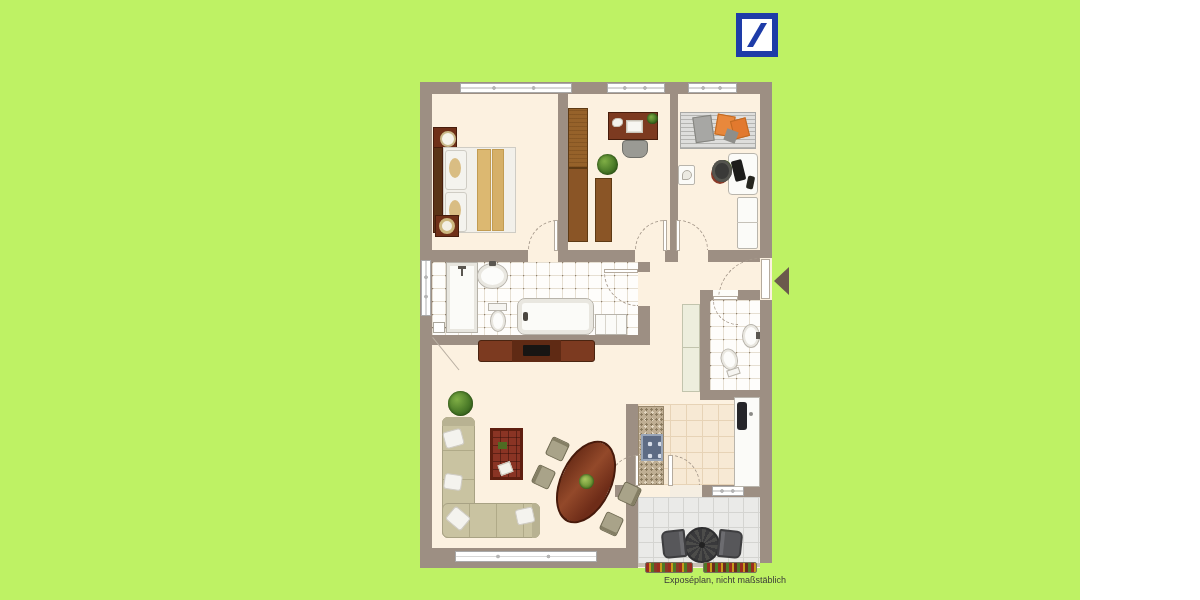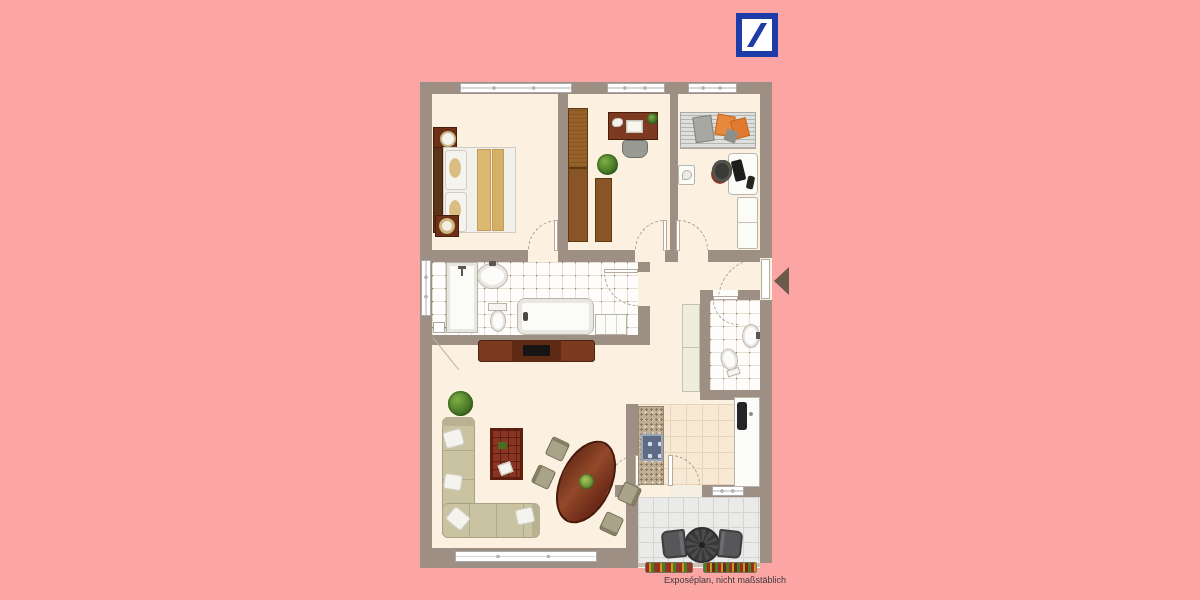--- a/index.html
+++ b/index.html
@@ -1,16 +1,16 @@
 <!DOCTYPE html>
 <html><head>
 <meta charset="utf-8">
 <style>
   html,body{margin:0;padding:0;background:#fff;}
-  #page{position:relative;width:1200px;height:600px;background:#fca5a5;overflow:hidden;
+  #page{position:relative;width:1080px;height:600px;background:#bef264;overflow:hidden;
         font-family:"Liberation Sans",sans-serif;}
   .abs{position:absolute;}
   .plan{position:absolute;left:420px;top:82px;width:352px;height:500px;}
   .wall{position:absolute;background:#9d8f83;}
   .floor{position:absolute;background:#fcf1e0;}
   .tile-white{position:absolute;background:#fefdfb;
     background-image:radial-gradient(circle at 0 0,#8d7f6e 1.2px,transparent 1.7px),
       linear-gradient(#e6dfd2 1px,transparent 1px),linear-gradient(90deg,#e6dfd2 1px,transparent 1px);
     background-size:13px 13px;}
   .tile-beige{position:absolute;background:#f7e9d4;

